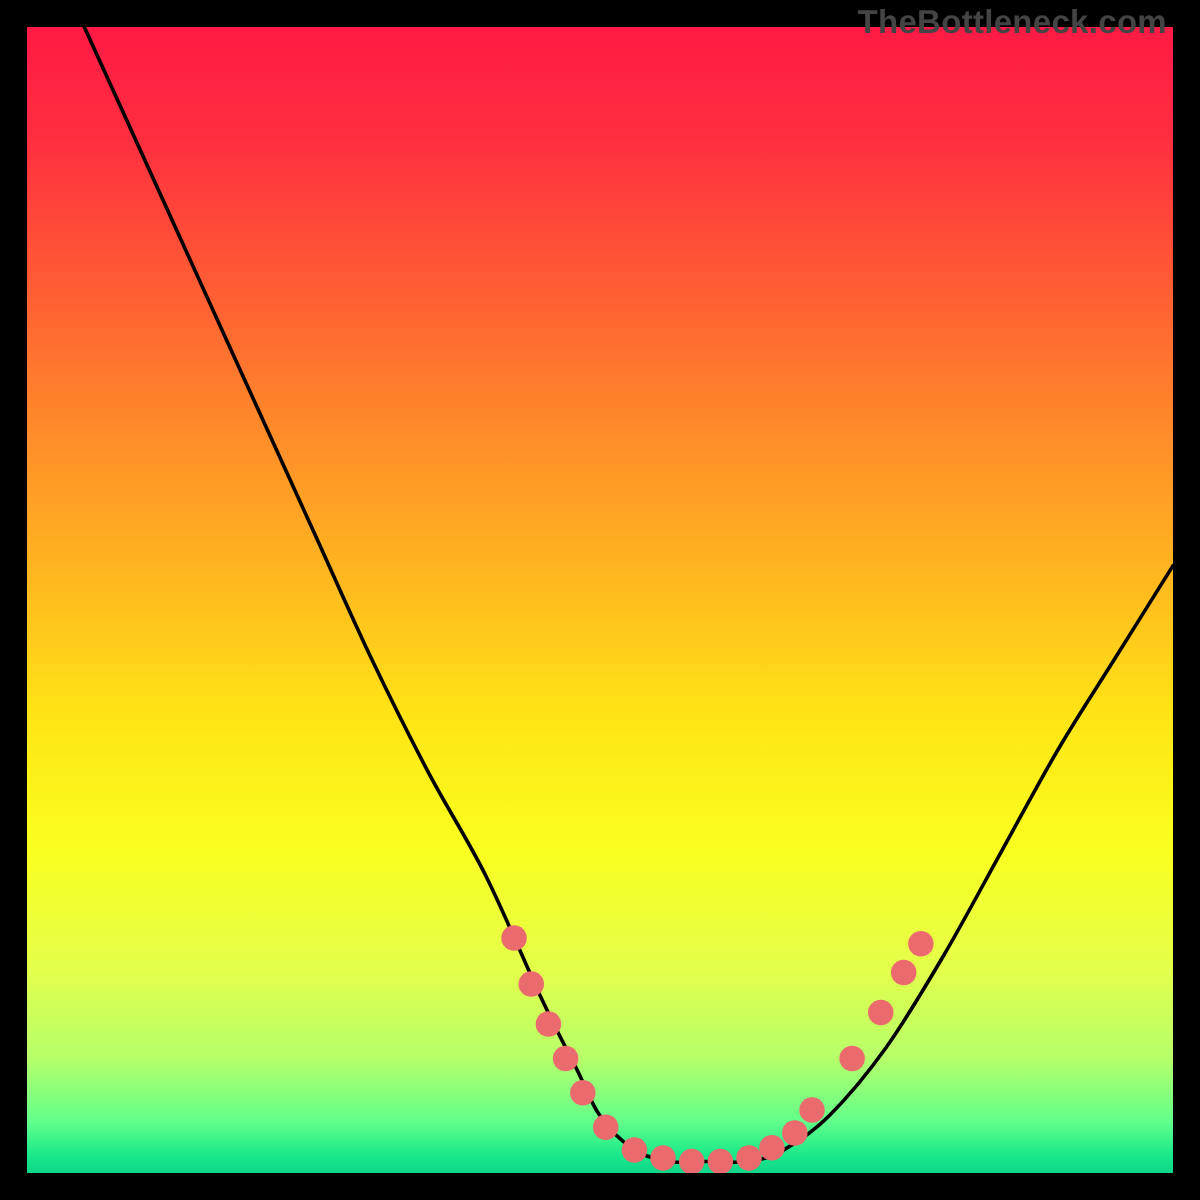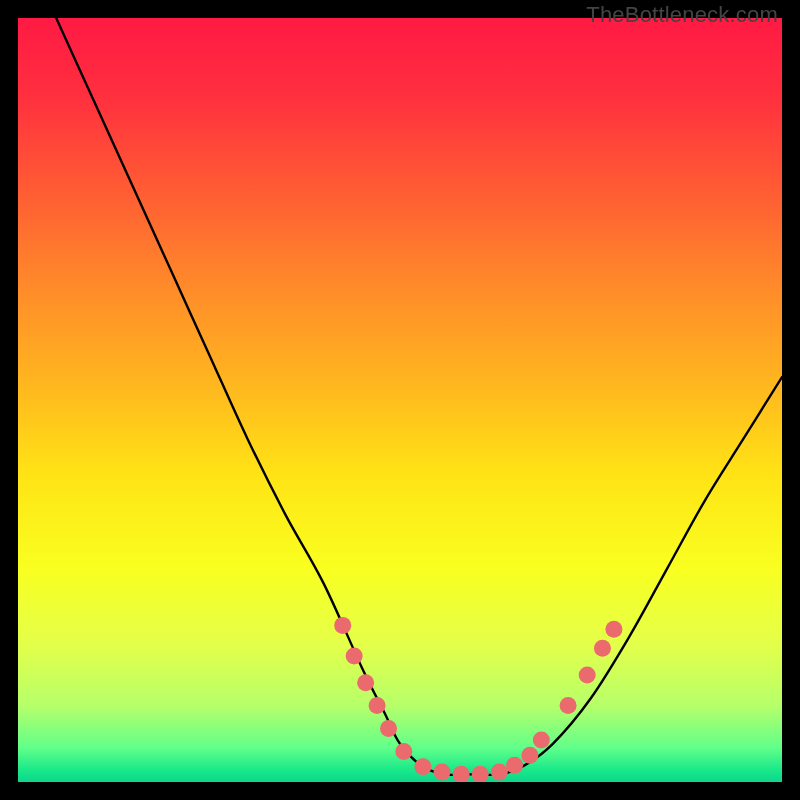--- a/index.html
+++ b/index.html
@@ -25,21 +25,21 @@
     top: 0;
     width: 764px;
     height: 764px;
   }
   .watermark {
     position: absolute;
     top: 2px;
     right: 22px;
     color: #444;
     font-size: 22px;
-    font-weight: 400;
+    font-weight: 700;
     letter-spacing: 0.2px;
     user-select: none;
   }
 </style>
 </head>
 <body>
 
 <div class="frame">
   <svg class="plot" viewBox="0 0 764 764" preserveAspectRatio="none">
     <defs>

